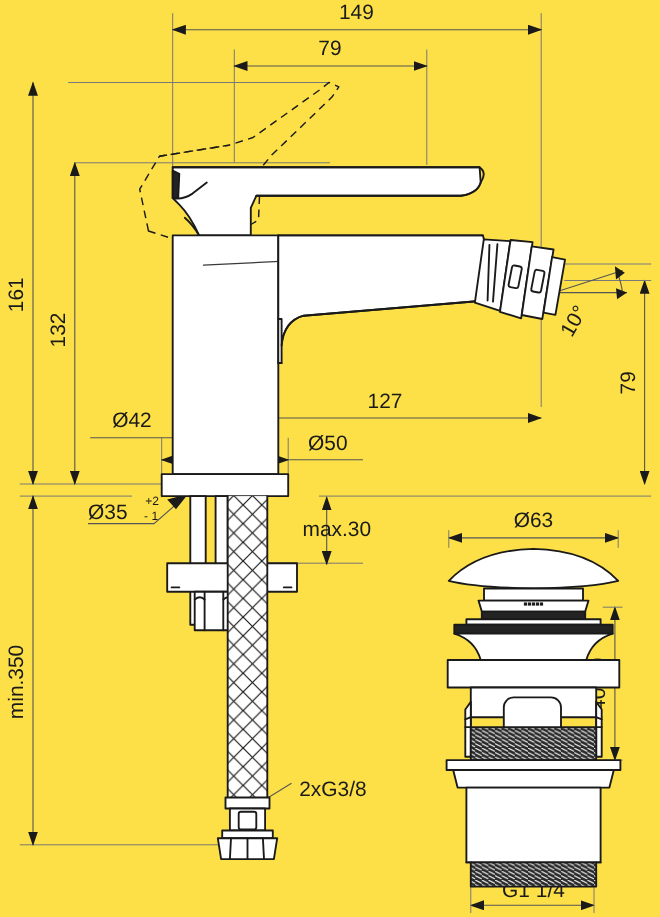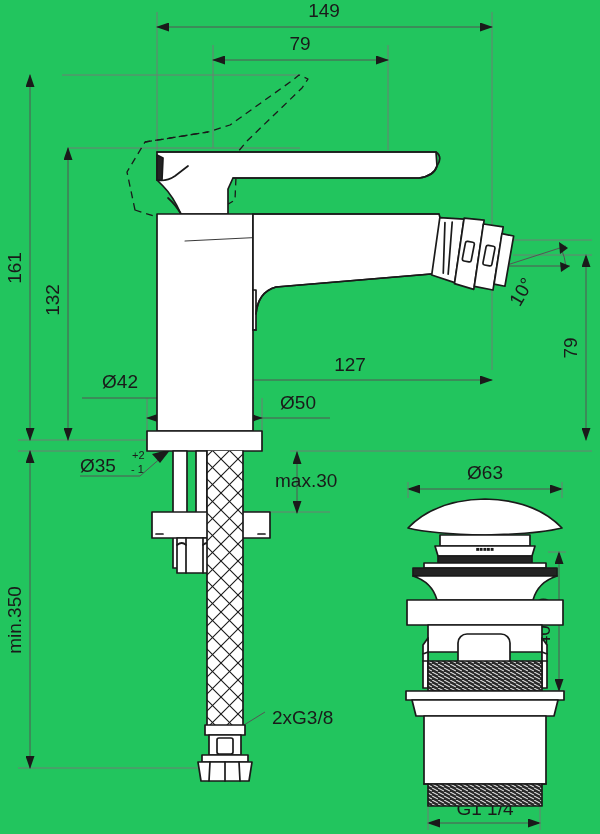--- a/index.html
+++ b/index.html
@@ -7,21 +7,21 @@
     padding: 0;
     background: #ffffff;
   }
   body {
     font-family: "Liberation Sans", sans-serif;
   }
   #sheet {
     position: relative;
     width: 600px;
     height: 834px;
-    background: #22c55e;
+    background: #fde047;
     overflow: hidden;
   }
   #sheet svg {
     position: absolute;
     left: 0;
     top: 0;
   }
   .dimtext {
     font-family: "Liberation Sans", sans-serif;
     font-size: 19px;

